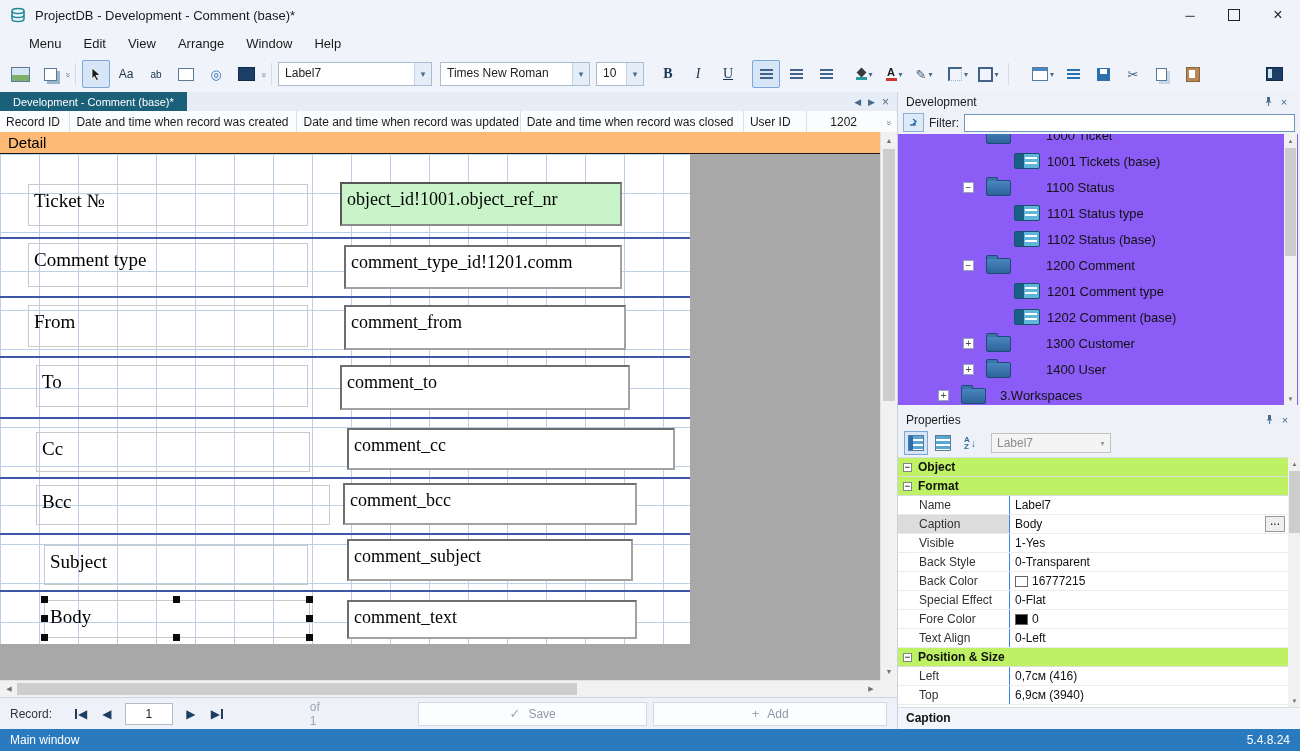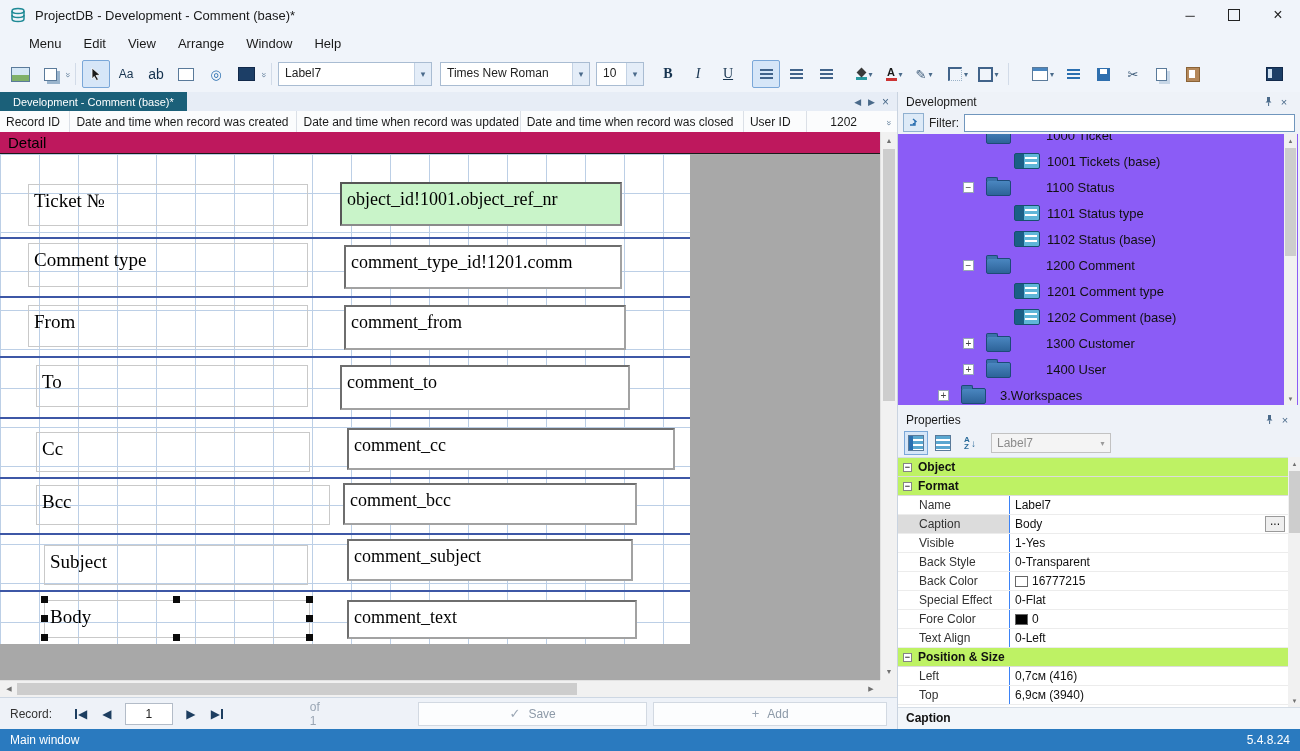--- a/index.html
+++ b/index.html
@@ -65,21 +65,21 @@
   .tab-tools{margin-left:auto;display:flex;align-items:center;gap:7px;padding-right:8px;color:#4a6a8a;font-size:9px}
   .tab-tools .x{font-size:12px}
 
   
   .grid-header{position:absolute;top:19px;left:0;width:897px;height:21px;background:#fbfcfd;border-bottom:1px solid #c8d0da;display:flex;font-size:12px;color:#1a1a1a}
   .gh-cell{display:flex;align-items:center;padding-left:6px;border-right:1px solid #dbe0e7;white-space:nowrap;overflow:hidden}
   .gh-cell.center{justify-content:center;padding-left:0}
   .gh-chev{width:17px;display:flex;align-items:center;justify-content:center}
 
   
-  .band{position:absolute;top:40px;left:0;width:880px;height:22px;background:#be185d;border-bottom:1px solid #1a1a1a;display:flex;align-items:center;padding-left:8px;font-size:15px;color:#000;box-sizing:border-box}
+  .band{position:absolute;top:40px;left:0;width:880px;height:22px;background:#fdba74;border-bottom:1px solid #1a1a1a;display:flex;align-items:center;padding-left:8px;font-size:15px;color:#000;box-sizing:border-box}
 
   
   .canvas{position:absolute;top:62px;left:0;width:880px;height:526px;background:#a8a8a8;overflow:hidden}
   .form-surface{position:absolute;top:0;left:0;width:690px;height:490px;background:repeating-linear-gradient(to right,#bccfe6 0 1px,transparent 1px 39px),repeating-linear-gradient(to bottom,#bccfe6 0 1px,transparent 1px 39px),#fff}
   .sepline{position:absolute;left:0;width:690px;height:2px;background:#3d57a6}
   .dlabel{position:absolute;border:1px solid #c9c9c9;font-family:"Liberation Serif","DejaVu Serif",serif;font-size:19px;color:#000;padding:5px 0 0 5px;box-sizing:border-box;white-space:nowrap;overflow:hidden}
   .dfield{position:absolute;background:#fff;border:2px solid #6e6e6e;border-bottom-color:#a2a2a2;border-right-color:#a2a2a2;font-family:"Liberation Serif","DejaVu Serif",serif;font-size:18px;color:#000;padding:5px 0 0 5px;box-sizing:border-box;white-space:nowrap;overflow:hidden}
   .dfield.green{background:#c9f4c9;border-color:#565656 #8a8a8a #8a8a8a #565656}
   .handle{position:absolute;width:7px;height:7px;background:#0a0a0a}
 
@@ -206,21 +206,21 @@
     <span class="tsep"></span>
     <span class="tbtn sel">
       <svg width="12" height="14" viewBox="0 0 12 14">
           <path d="M2 1l8 7-4 .5 2.5 4-2 1-2.3-4L2 12z" fill="#1a1a1a" stroke="#fff" stroke-width="0.8"></path>
         </svg>
     </span>
     <span class="tbtn">
         <span style="font-size:12px;color:#16334f">Aa</span>
       </span>
     <span class="tbtn">
-        <span style="font-size:14px;color:#16334f">ab</span>
+        <span style="font-size:10px;color:#16334f">ab</span>
       </span>
     <span class="tbtn">
         <span class="i-frame"></span>
       </span>
     <span class="tbtn">
         <span style="color:#2a6fb0;font-size:13px">◎</span>
       </span>
     <span class="tbtn">
         <span class="i-imgdark"></span>
       </span>

